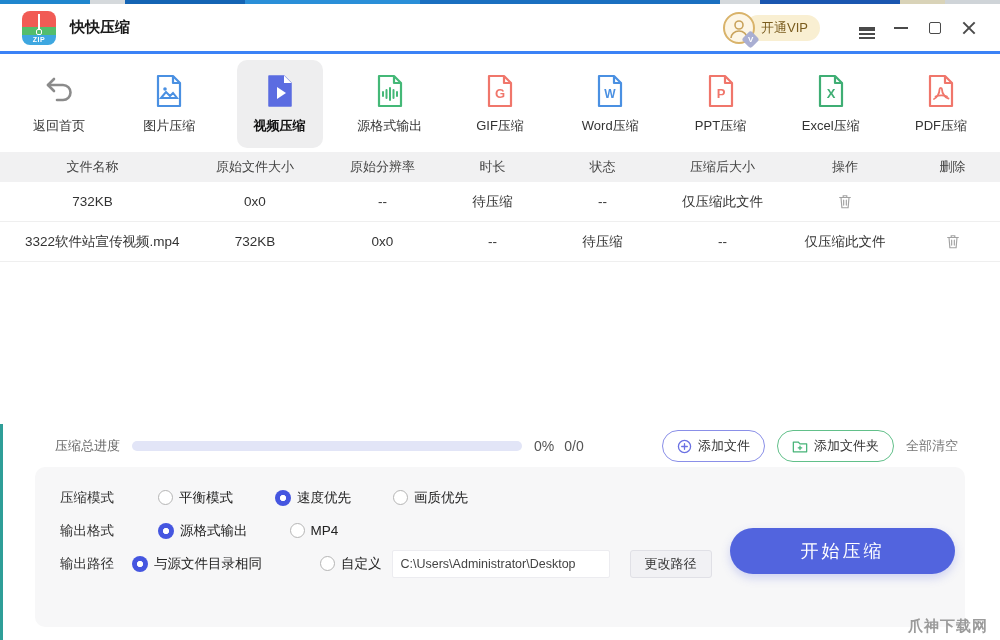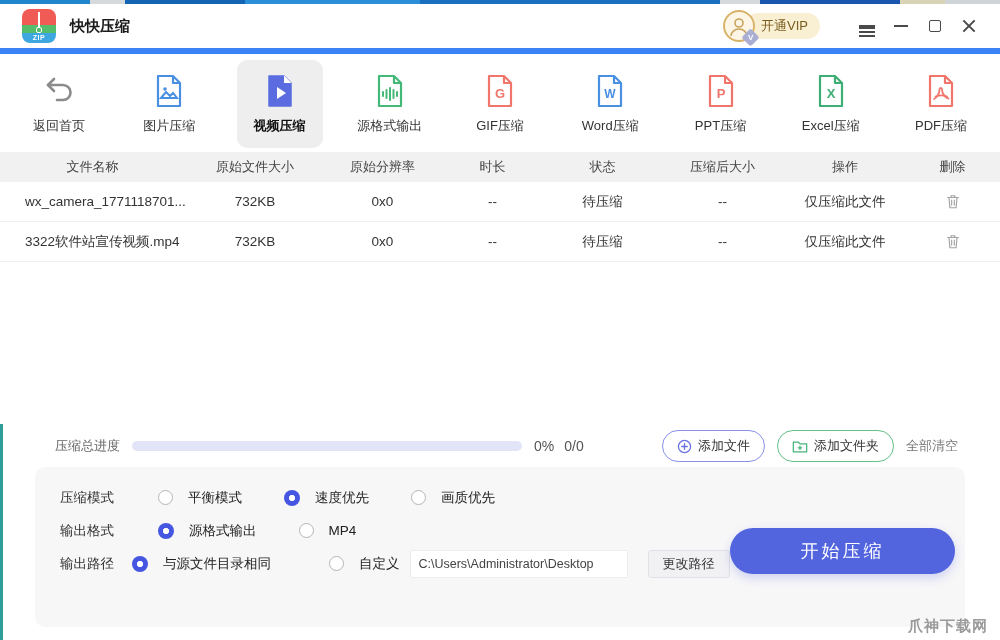--- a/index.html
+++ b/index.html
@@ -6,21 +6,21 @@
   html,body { width:1000px; height:640px; }
   body { font-family:"Liberation Sans","DejaVu Sans",sans-serif; background:#fff; color:#333; overflow:hidden; }
   .app { position:relative; width:1000px; height:640px; background:#fff; }
 
   
   .top-strip { position:absolute; top:0; left:0; width:1000px; height:4px;
     background:linear-gradient(90deg,#2086ce 0 90px,#d5d9dc 90px 125px,#1464b4 125px 245px,#2a8fd8 245px 420px,#1a6fc0 420px 720px,#d5d9dc 720px 760px,#1a56b0 760px 900px,#d9d3b8 900px 945px,#cfd4d8 945px 1000px); }
   .teal-edge { position:absolute; left:0; top:424px; width:3px; height:216px; background:#2f9e98; }
 
   
-  .titlebar { position:absolute; top:4px; left:0; width:1000px; height:50px; background:#fff; display:flex; align-items:center; padding:12px 16px; border-bottom:6px solid #3b82f6; }
+  .titlebar { position:absolute; top:4px; left:0; width:1000px; height:50px; background:#fff; display:flex; align-items:center; padding:12px 16px; border-bottom:3px solid #3b82f6; }
   .app-icon { position:relative; width:34px; height:34px; border-radius:8px; margin-left:6px;
     background:linear-gradient(180deg,#f15b55 0 46%,#53bd6c 46% 72%,#3ea7e0 72% 100%); overflow:hidden; }
   .app-icon .zip-line { position:absolute; left:50%; top:3px; width:2px; height:16px; background:#fff; transform:translateX(-50%); }
   .app-icon .zip-pull { position:absolute; left:50%; top:18px; width:6px; height:6px; border:1.5px solid #fff; border-radius:2px; transform:translateX(-50%); background:transparent; }
   .app-icon .zip-text { position:absolute; left:0; right:0; bottom:2px; text-align:center; font-size:7px; font-weight:bold; color:#fff; letter-spacing:.5px; }
   .app-title { font-size:15px; font-weight:bold; color:#1a1a1a; margin-left:14px; }
 
   .titlebar-right { margin-left:auto; display:flex; align-items:center; }
   .vip-group { display:flex; align-items:center; margin-right:28px; }
   .avatar { position:relative; width:32px; height:32px; border-radius:50%; background:#fdf6e6; border:2px solid #d9b36a; z-index:2; }
@@ -64,21 +64,21 @@
   .pill-btn { display:flex; align-items:center; gap:6px; border-radius:16px; padding:6px 14px; background:#fff; font-size:13px; color:#333; cursor:pointer; white-space:nowrap; }
   .pill-btn.purple { border:1px solid #8a8fe8; }
   .pill-btn.green { border:1px solid #62c08a; }
   .clear-all { font-size:13px; color:#777; cursor:pointer; white-space:nowrap; }
 
   
   .panel { position:absolute; top:467px; left:35px; width:930px; height:160px; background:#f7f7f8; border-radius:10px; padding:14px 25px; }
   .set-row { display:flex; align-items:center; height:33px; }
   .set-label { font-size:13.5px; color:#333; width:98px; white-space:nowrap; }
   .set-label.narrow { width:72px; }
-  .radio { display:flex; align-items:center; gap:15px; margin-right:42px; font-size:13.5px; color:#222; cursor:pointer; white-space:nowrap; }
+  .radio { display:flex; align-items:center; gap:6px; margin-right:42px; font-size:13.5px; color:#222; cursor:pointer; white-space:nowrap; }
   .rdot { width:15px; height:15px; border-radius:50%; border:1px solid #b5b5b5; background:#fff; flex:0 0 auto; }
   .radio.checked .rdot { border:none; background:radial-gradient(circle at center,#ffffff 0 2.8px,#4556e0 3.4px 100%); width:16px; height:16px; }
   .select { width:88px; border-bottom:1px solid #b9b9b9; display:flex; align-items:center; justify-content:space-between; padding:2px 2px 4px 4px; cursor:pointer; }
   .select .sel-val { font-size:13px; color:#9e9e9e; }
   .chev { width:7px; height:7px; border-right:1.5px solid #8a8a8a; border-bottom:1.5px solid #8a8a8a; transform:rotate(45deg) translateY(-2px); }
   .q-icon { width:16px; height:16px; border-radius:50%; background:#bcbcbc; color:#fff; font-size:11px; font-weight:bold; display:flex; align-items:center; justify-content:center; margin-left:10px; cursor:pointer; }
   .path-input { width:218px; height:28px; background:#fff; border:1px solid #ececf0; border-radius:2px; padding:0 8px; font-size:12.5px; color:#444; font-family:"Liberation Sans","DejaVu Sans",sans-serif; }
   .change-btn { height:28px; margin-left:20px; background:#f1f1f4; border:1px solid #e0e0e6; border-radius:3px; padding:0 14px; font-size:13px; color:#333; cursor:pointer; }
   .start-btn { position:absolute; right:10px; top:61px; width:225px; height:46px; border-radius:23px; background:#5264de; color:#fff; font-size:18px; letter-spacing:3px; border:none; cursor:pointer; display:flex; align-items:center; justify-content:center; box-shadow:0 4px 10px rgba(82,100,222,.25); }
 
@@ -226,21 +226,20 @@
     <div>原始分辨率</div>
     <div>时长</div>
     <div>状态</div>
     <div>压缩后大小</div>
     <div>操作</div>
     <div>删除</div>
   </div>
 
   <div class="table-body">
     <div class="t-row grid-cols">
-      <div class="fname">wx_camera_1771118701...</div>
       <div>732KB</div>
       <div>0x0</div>
       <div>--</div>
       <div>待压缩</div>
       <div>--</div>
       <div class="op">仅压缩此文件</div>
       <div>
         <span class="trash">
           <svg width="16" height="17" viewBox="0 0 18 19">
             <path d="M3 5 H15 M7 5 V3 H11 V5 M4.5 5 L5.5 16.5 H12.5 L13.5 5 M7.5 8 V13.5 M10.5 8 V13.5" fill="none" stroke="#a2a2a2" stroke-width="1.3" stroke-linecap="round"></path>

